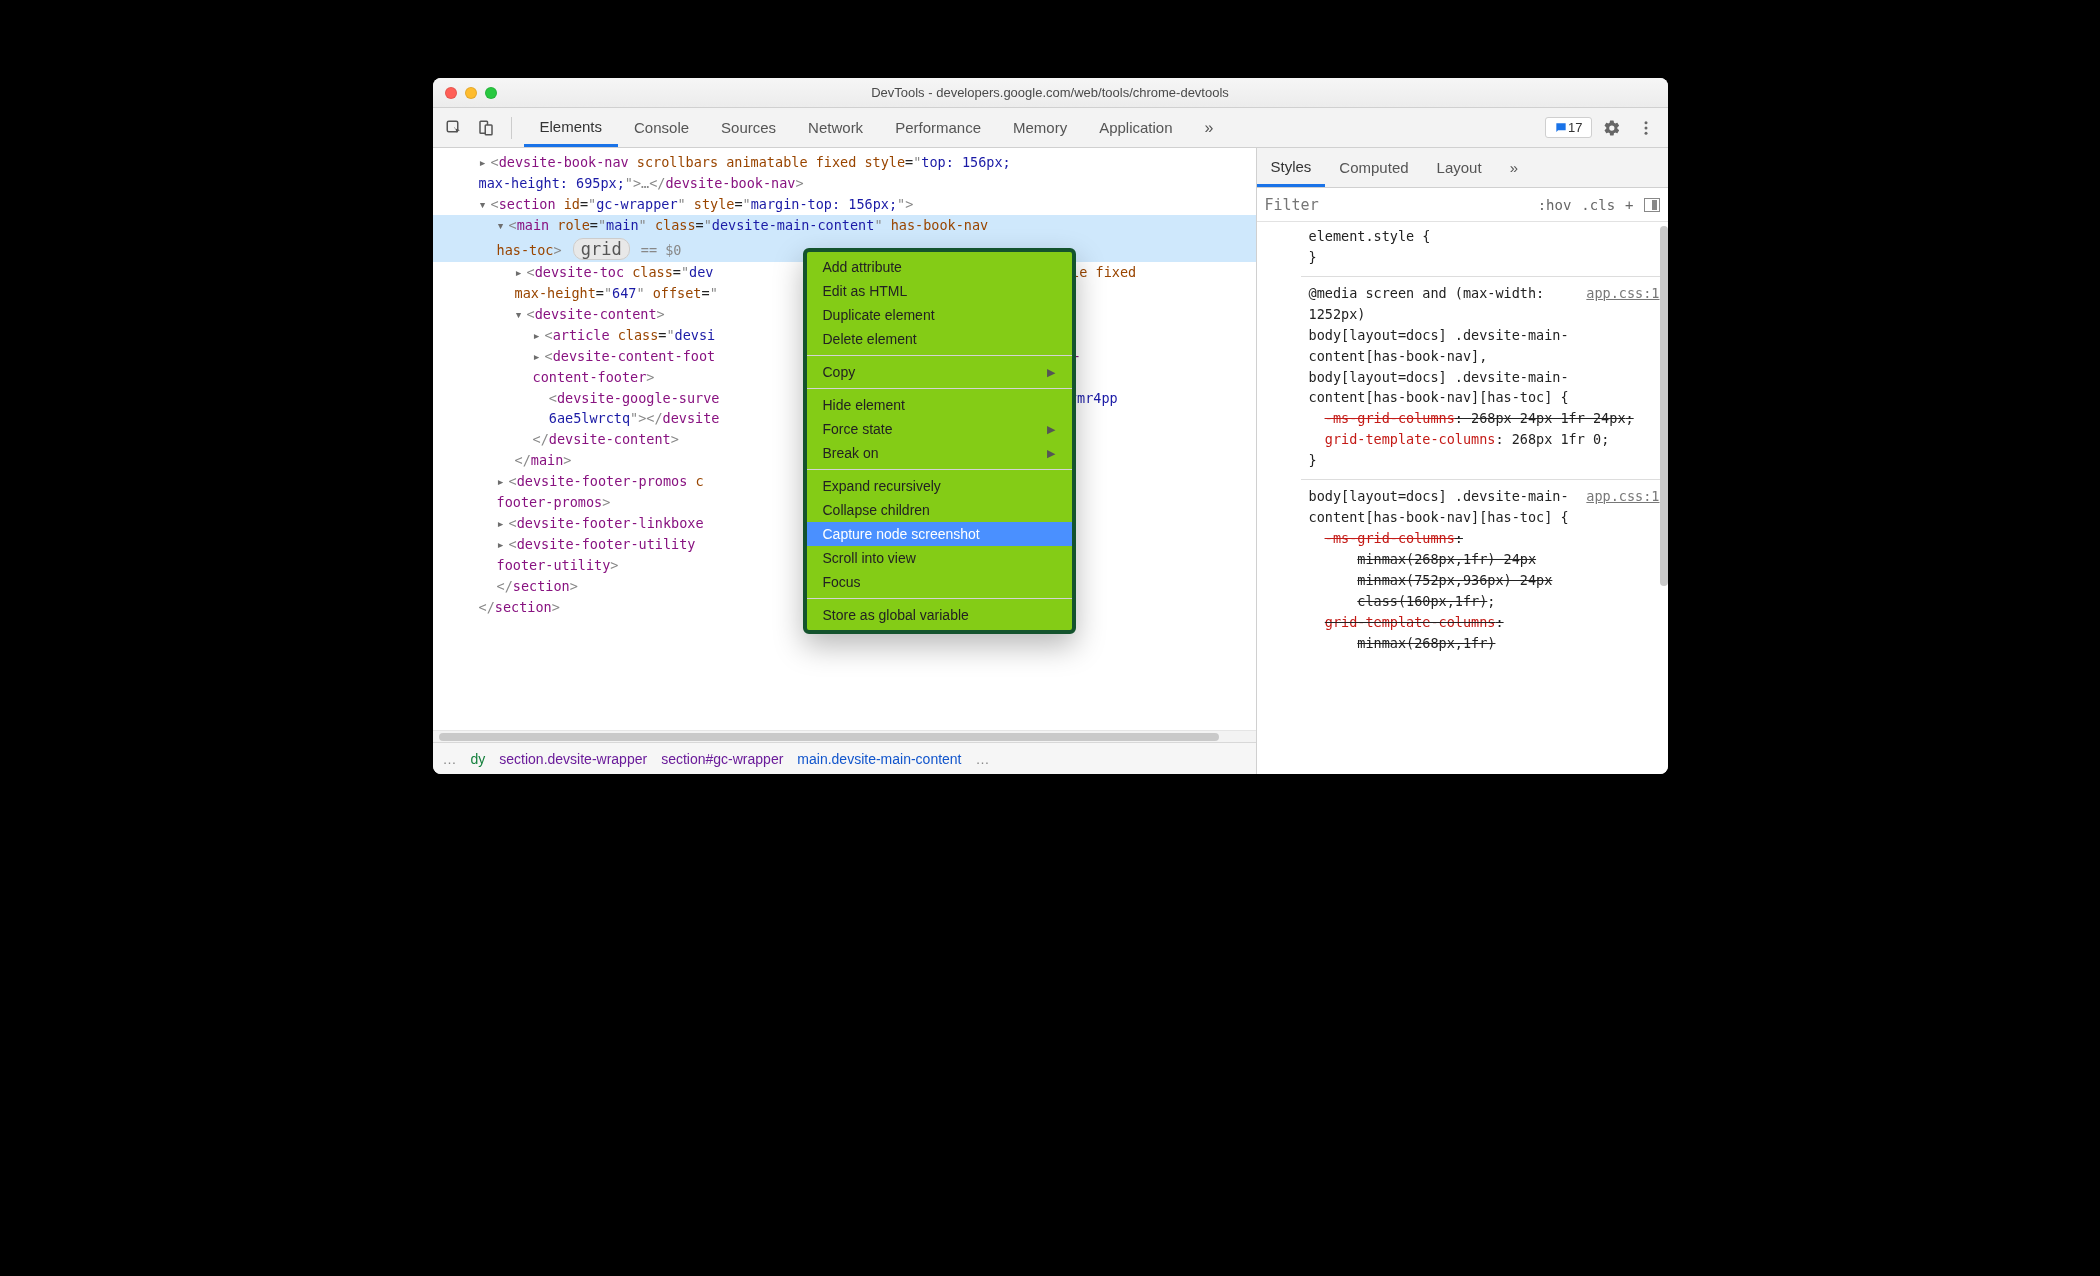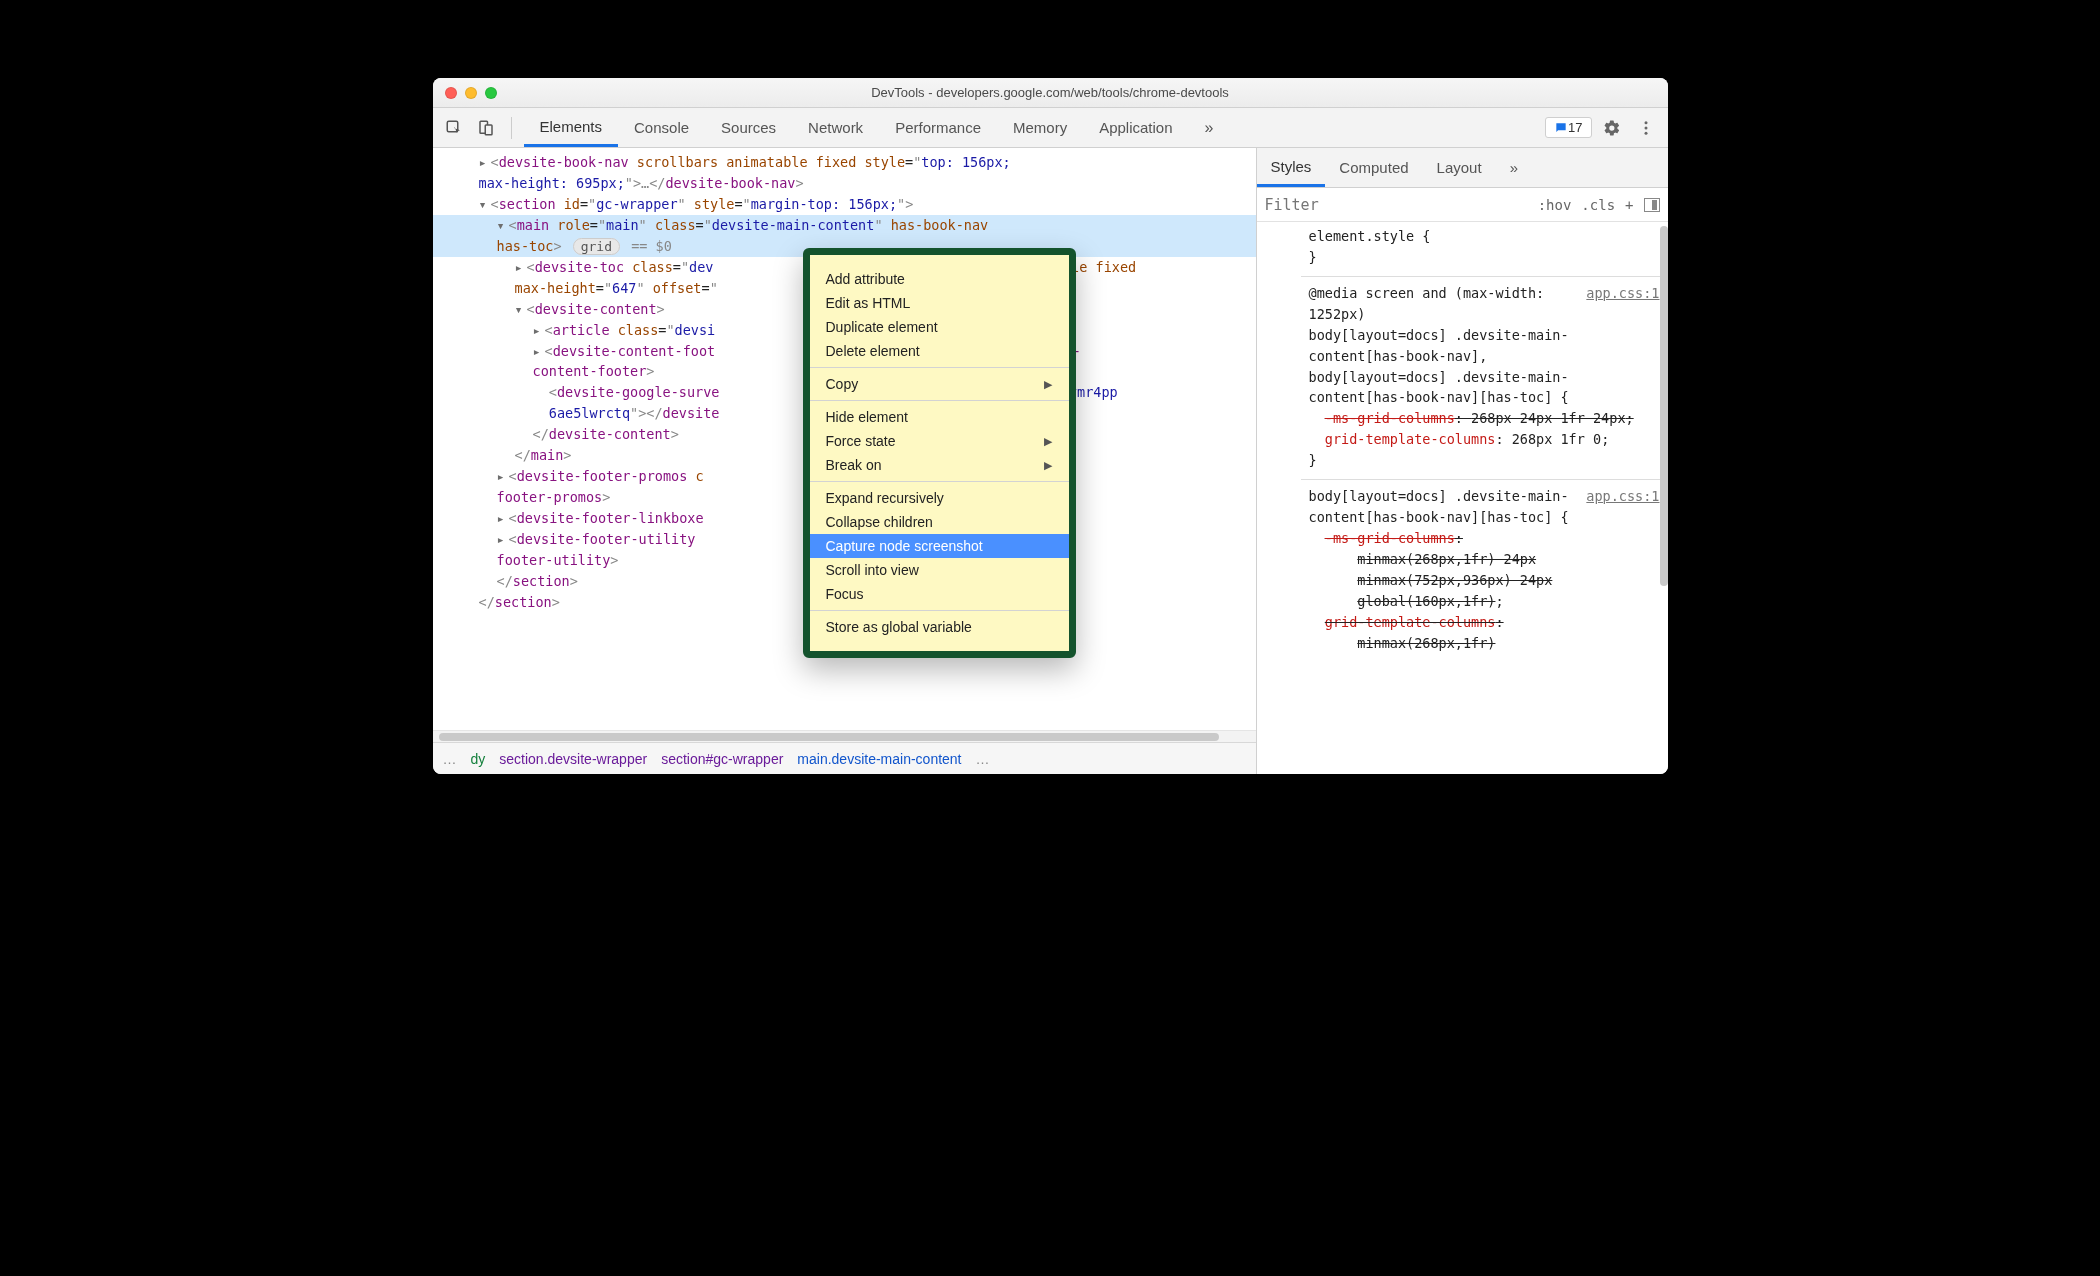--- a/index.html
+++ b/index.html
@@ -149,34 +149,34 @@
   .indent3{padding-left:54px;}
   .indent4{padding-left:72px;}
   .indent5{padding-left:90px;}
   .highlighted{
     background:#cfe8fc;
     margin-left:-100px;padding-left:100px;
   }
   .highlighted .wrap{display:block;position:relative;}
   .pill{
     background:#e8e8e8;border:1px solid #ccc;border-radius:10px;
-    padding:0 7px;font-size:13px;color:#555;margin:0 3px;
+    padding:0 7px;font-size:17px;color:#555;margin:0 3px;
   }
 
   
   .ctxmenu{
     position:absolute;
     left:370px; top:100px;
     width:273px;
-    background:#fef9c3;
-    border:7px solid #14532d;
+    background:#84cc16;
+    border:4px solid #14532d;
     border-radius:6px;
     box-shadow:0 12px 30px rgba(0,0,0,.28);
     font-size:14px;color:#222;
-    padding:12px 0;
+    padding:3px 0;
     z-index:50;
   }
   .ctxmenu .mi{
     padding:4px 16px;display:flex;align-items:center;justify-content:space-between;
   }
   .ctxmenu .mi.sel{background:#4a90ff;color:#fff;}
   .ctxmenu hr{border:none;border-top:1px solid #d3d3d3;margin:4px 0;}
   .tri{font-size:11px;color:#555;}
 
   .side-scroll{
@@ -379,21 +379,21 @@
           &nbsp;&nbsp;<span class="prop">grid-template-columns</span>: <span class="val">268px 1fr 0</span>;<br>
           <span>}</span>
         </div>
         <hr>
         <div class="block">
           <span class="src">app.css:1</span>
           <span class="sel">body[layout=docs] .devsite-main-content[has-book-nav][has-toc] {</span><br>
           &nbsp;&nbsp;<span class="strike"><span class="prop bad">-ms-grid-columns</span>:</span><br>
           &nbsp;&nbsp;&nbsp;&nbsp;&nbsp;&nbsp;<span class="strike val">minmax(268px,1fr) 24px</span><br>
           &nbsp;&nbsp;&nbsp;&nbsp;&nbsp;&nbsp;<span class="strike val">minmax(752px,936px) 24px</span><br>
-          &nbsp;&nbsp;&nbsp;&nbsp;&nbsp;&nbsp;<span class="strike val">global(160px,1fr)</span>;<br>
+          &nbsp;&nbsp;&nbsp;&nbsp;&nbsp;&nbsp;<span class="strike val">class(160px,1fr)</span>;<br>
           &nbsp;&nbsp;<span class="strike"><span class="prop">grid-template-columns</span>:</span><br>
           &nbsp;&nbsp;&nbsp;&nbsp;&nbsp;&nbsp;<span class="strike val">minmax(268px,1fr)</span><br>
         </div>
       </div>
     </div>
 
   </div>
 </div>
 
 </body></html>

